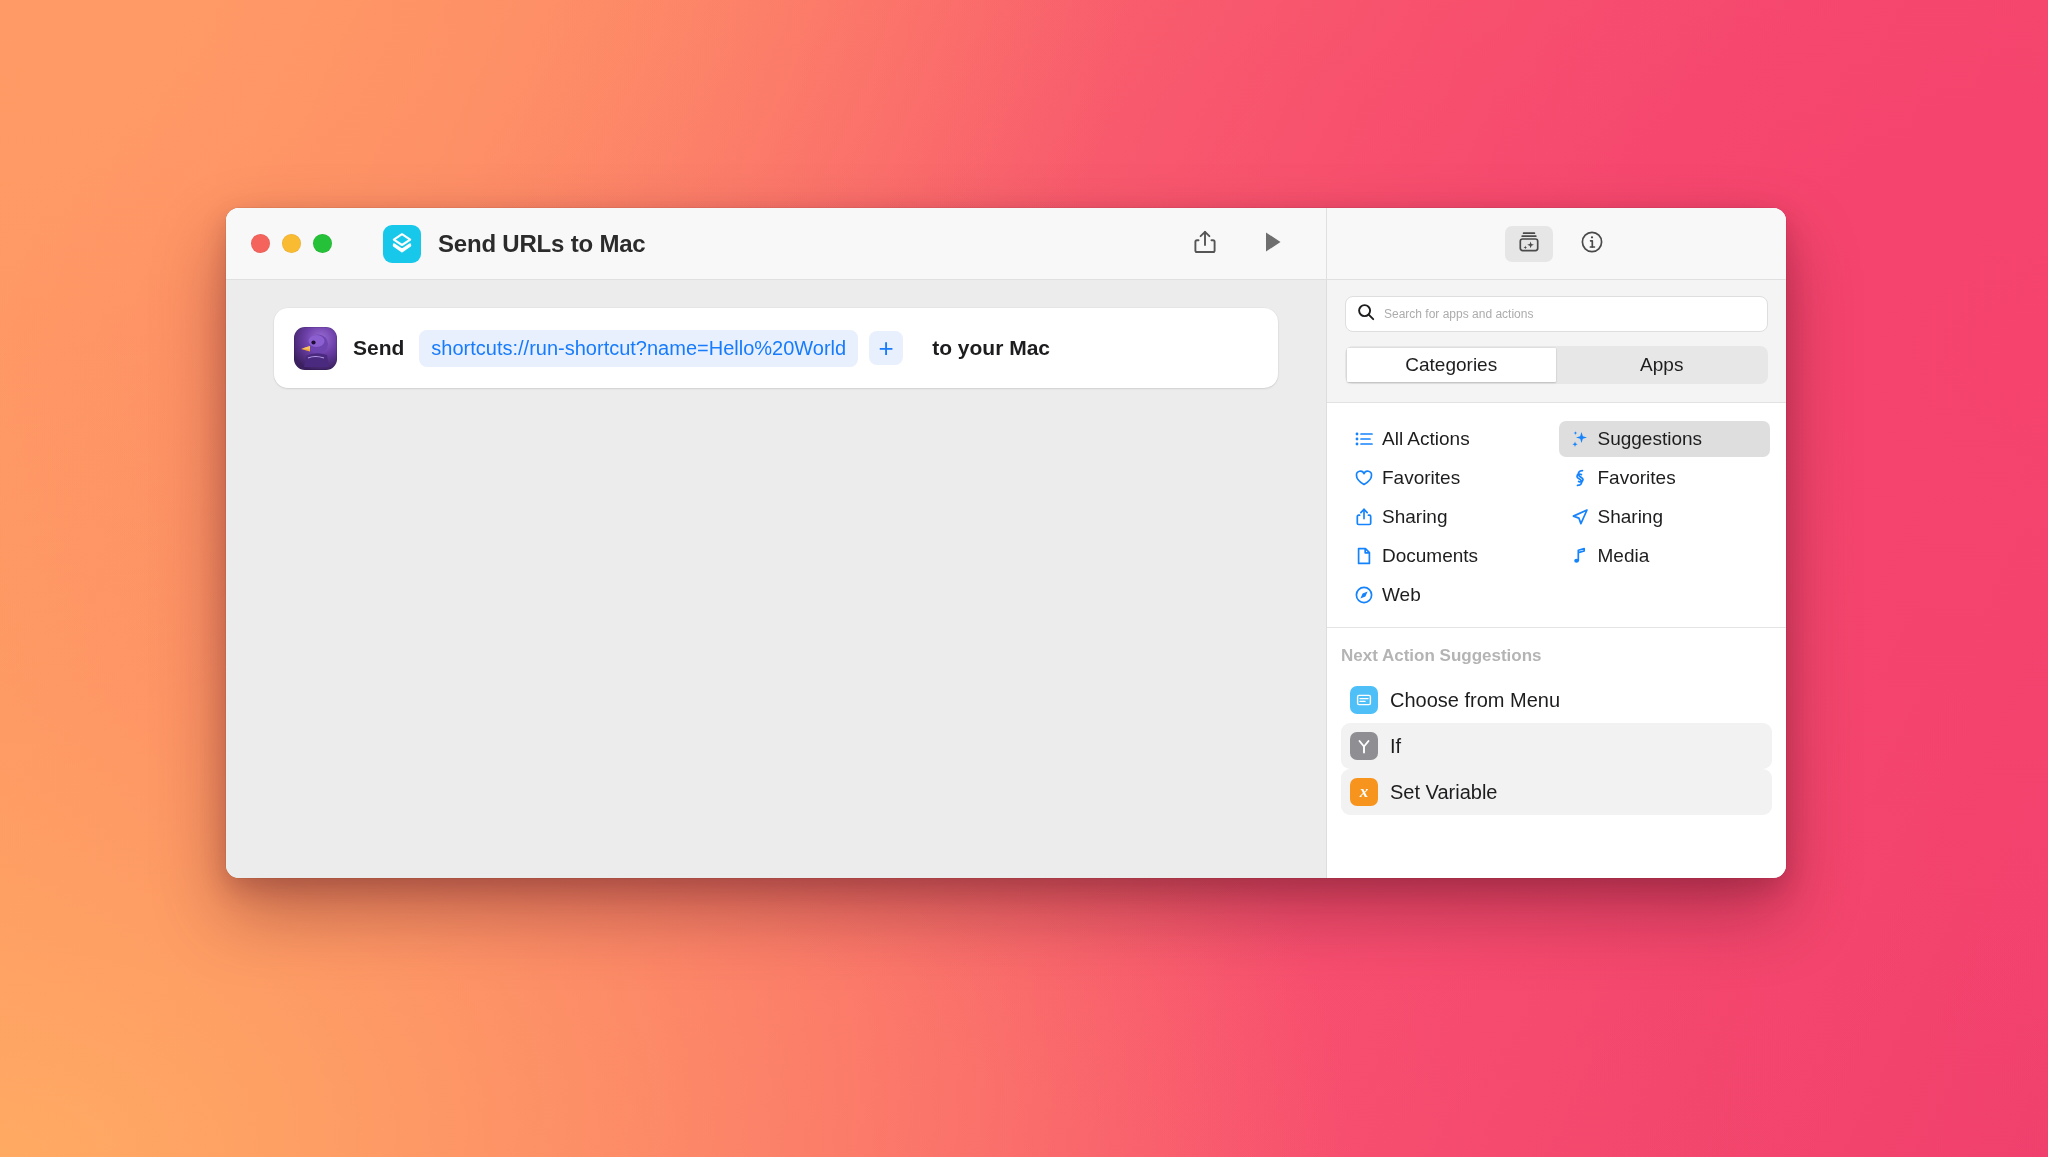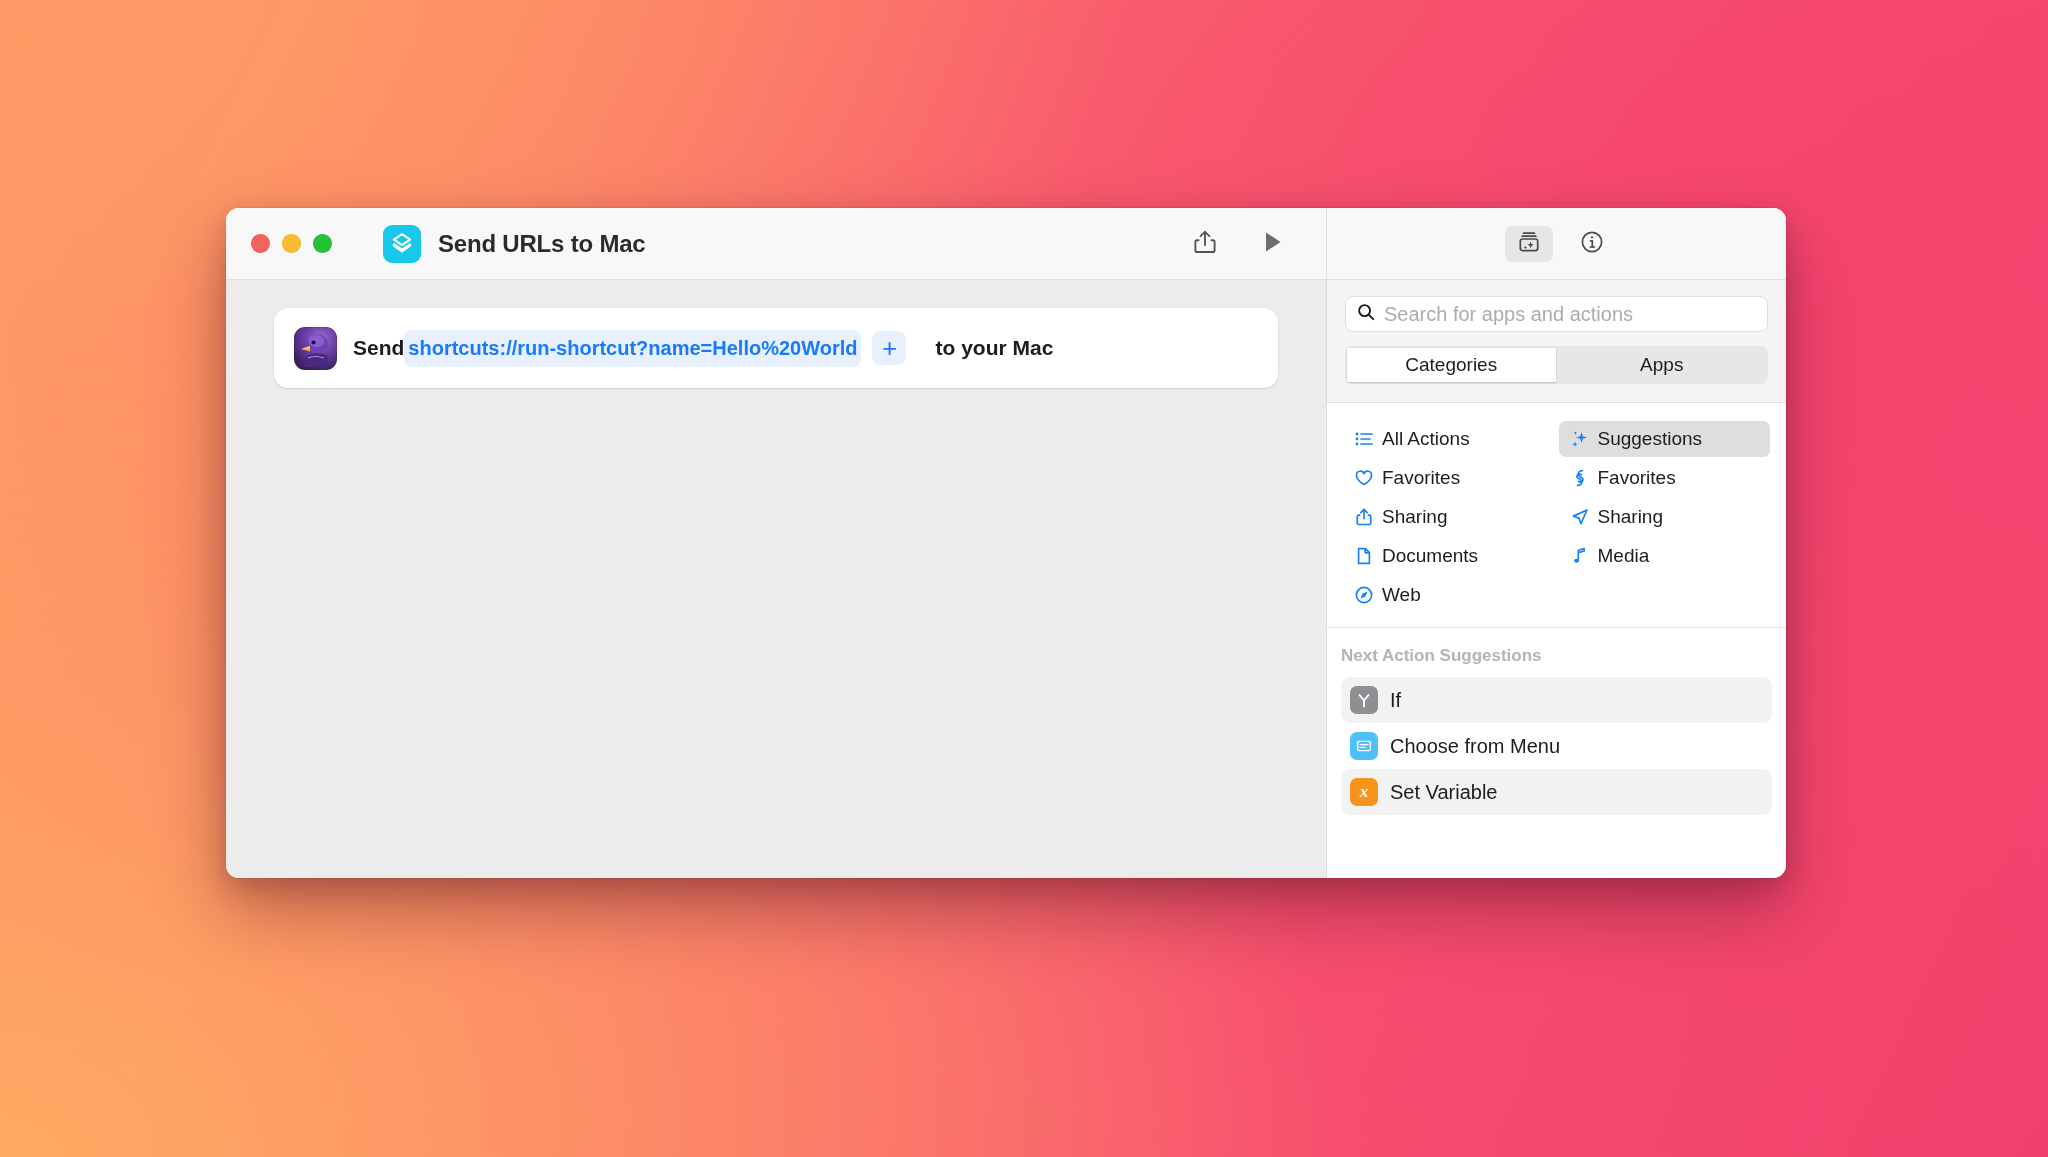--- a/index.html
+++ b/index.html
@@ -167,25 +167,26 @@
 
   .action-label {
     font-size: 21px;
     font-weight: bold;
     color: #1D1D1F;
     margin-left: 16px;
     white-space: nowrap;
   }
 
   .url-token {
+    margin-left: 15px;
     background: #E8F0FE;
     color: #177BFB;
     font-size: 20px;
-    font-weight: bold;
-    padding: 7px 4px;
+    font-weight: normal;
+    padding: 7px 12px;
     border-radius: 8px;
     white-space: nowrap;
     cursor: text;
   }
 
   .plus-token {
     margin-left: 11px;
     background: #E8F0FE;
     color: #177BFB;
     width: 34px; height: 34px;
@@ -226,21 +227,21 @@
     height: 36px;
     background: #FFFFFF;
     border: 1px solid #DEDEDE;
     border-radius: 8px;
     display: flex;
     align-items: center;
     padding: 0 11px;
     gap: 9px;
   }
   .search-placeholder {
-    font-size: 20px;
+    font-size: 12px;
     color: #ACACAC;
     white-space: nowrap;
   }
 
   .segmented {
     margin-top: 14px;
     height: 38px;
     background: #E7E7E7;
     border-radius: 8px;
     display: flex;
@@ -541,41 +542,41 @@
               <path d="M13.6 6.4 L8.6 8.6 L6.4 13.6 L11.4 11.4 Z" fill="#1583FB"></path>
             </svg>
           </span>
           <span class="cat-label">Web</span>
         </div>
       </div>
 
       <div class="suggestions">
         <div class="sugg-header">Next Action Suggestions</div>
 
-        <div class="sugg-row alt">
-          <span class="sugg-icon" style="background:#8E8E93;">
-            <svg width="18" height="18" viewBox="0 0 18 18" fill="none">
-              <path d="M9 15.5 L9 9.5 M9 9.5 L4.5 4 M9 9.5 L13.5 4" stroke="#FFFFFF" stroke-width="1.9" stroke-linecap="round" stroke-linejoin="round"></path>
-            </svg>
-          </span>
-          <span class="sugg-label">If</span>
-        </div>
-
         <div class="sugg-row">
           <span class="sugg-icon" style="background:#4FC0F7;">
             <svg width="18" height="18" viewBox="0 0 18 18" fill="none">
               <rect x="2.6" y="4.4" width="12.8" height="9.2" rx="1.4" stroke="#FFFFFF" stroke-width="1.4" fill="none"></rect>
               <path d="M5 7.6 H13" stroke="#FFFFFF" stroke-width="1.4" stroke-linecap="round"></path>
               <path d="M5 10.4 H10" stroke="#FFFFFF" stroke-width="1.4" stroke-linecap="round"></path>
             </svg>
           </span>
           <span class="sugg-label">Choose from Menu</span>
         </div>
 
         <div class="sugg-row alt">
+          <span class="sugg-icon" style="background:#8E8E93;">
+            <svg width="18" height="18" viewBox="0 0 18 18" fill="none">
+              <path d="M9 15.5 L9 9.5 M9 9.5 L4.5 4 M9 9.5 L13.5 4" stroke="#FFFFFF" stroke-width="1.9" stroke-linecap="round" stroke-linejoin="round"></path>
+            </svg>
+          </span>
+          <span class="sugg-label">If</span>
+        </div>
+
+        <div class="sugg-row alt">
           <span class="sugg-icon" style="background:#F7941E;font-style:italic;font-weight:bold;font-family:'Liberation Serif',serif;font-size:17px;">
             <span>x</span>
           </span>
           <span class="sugg-label">Set Variable</span>
         </div>
       </div>
 
     </div>
   </div>
 </div>

